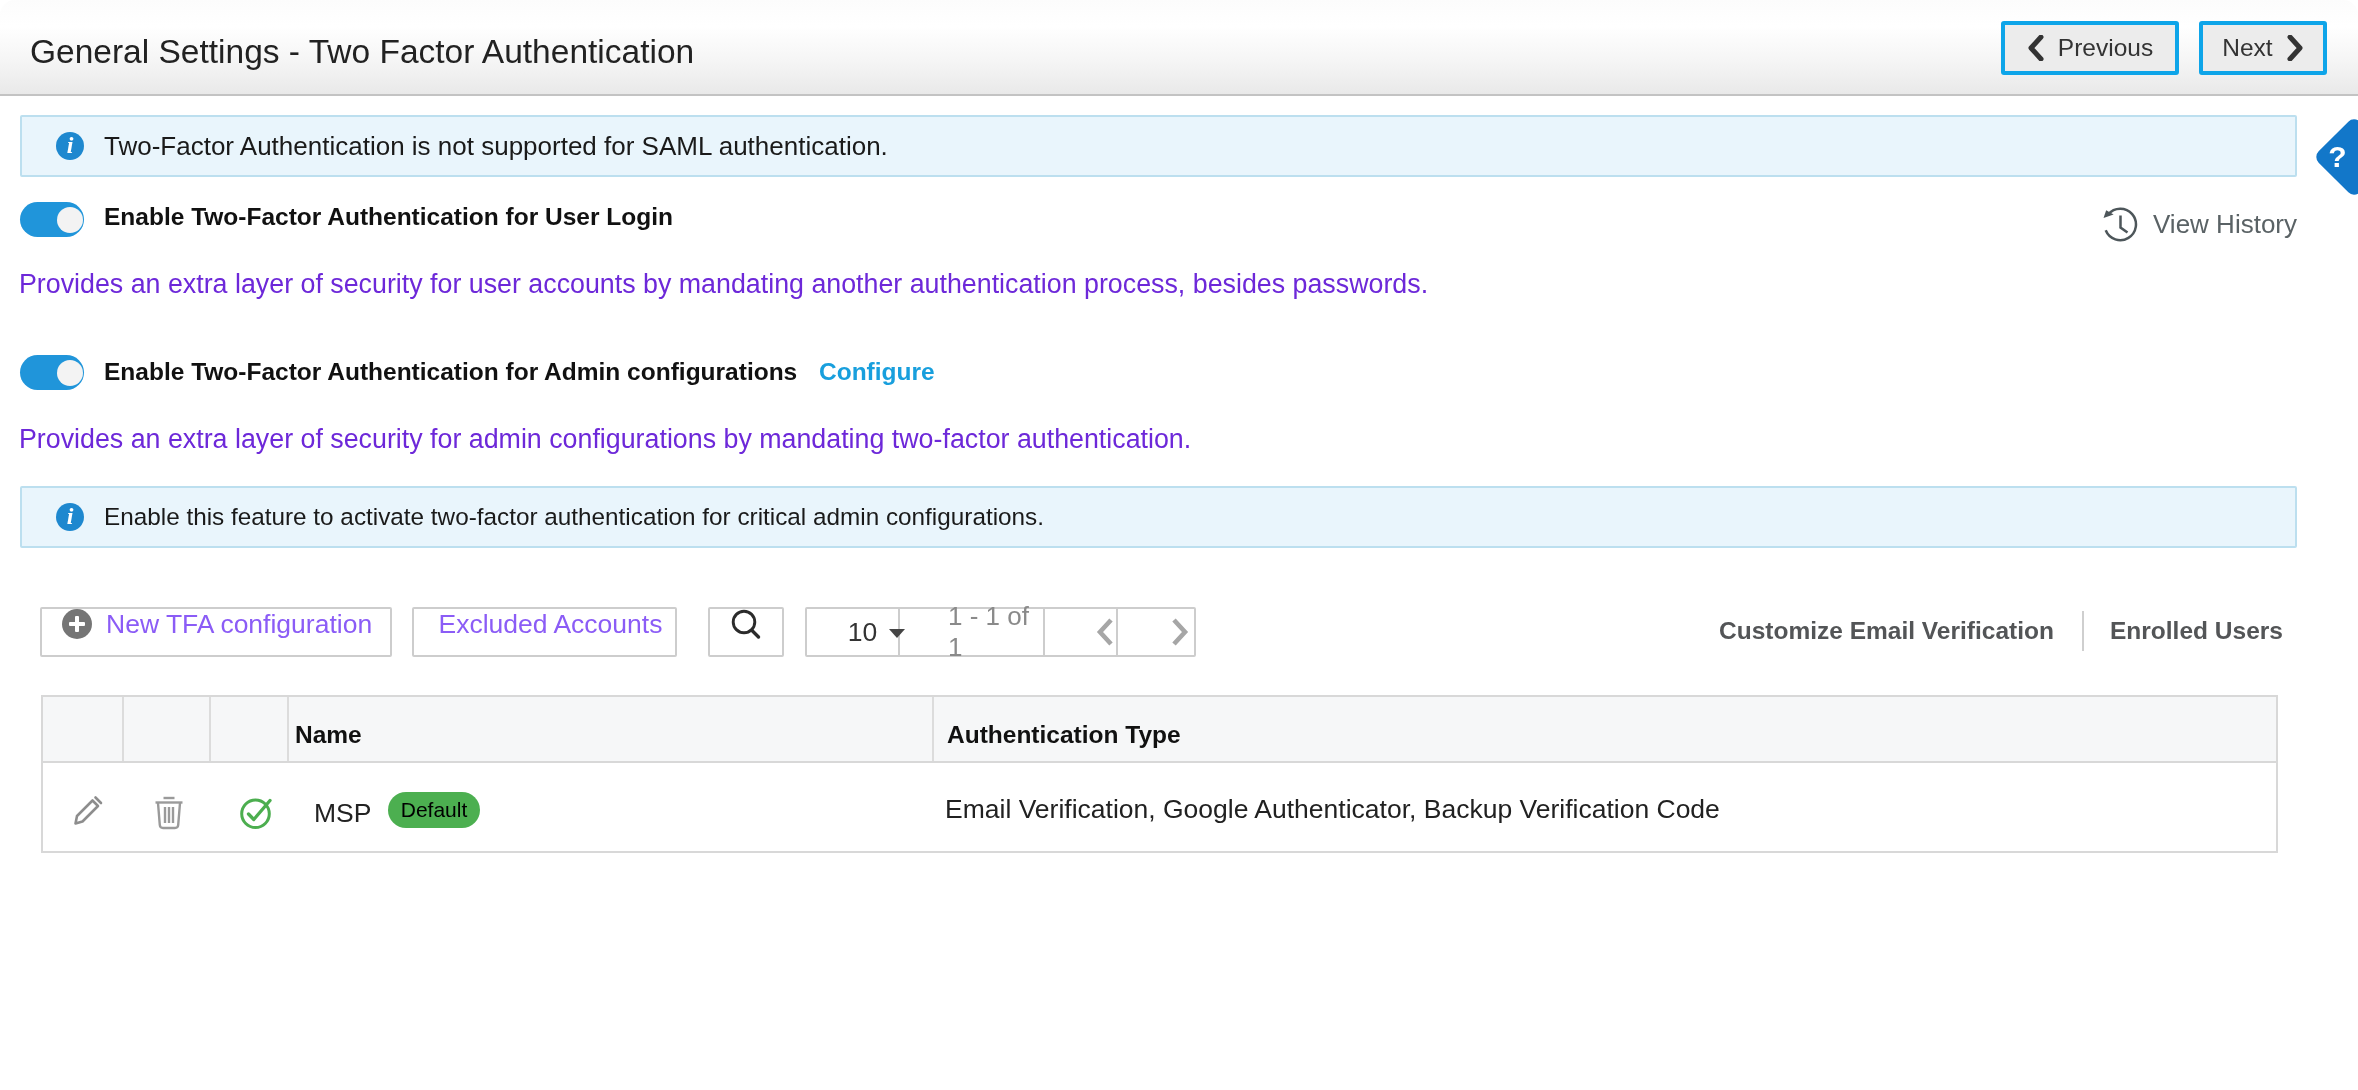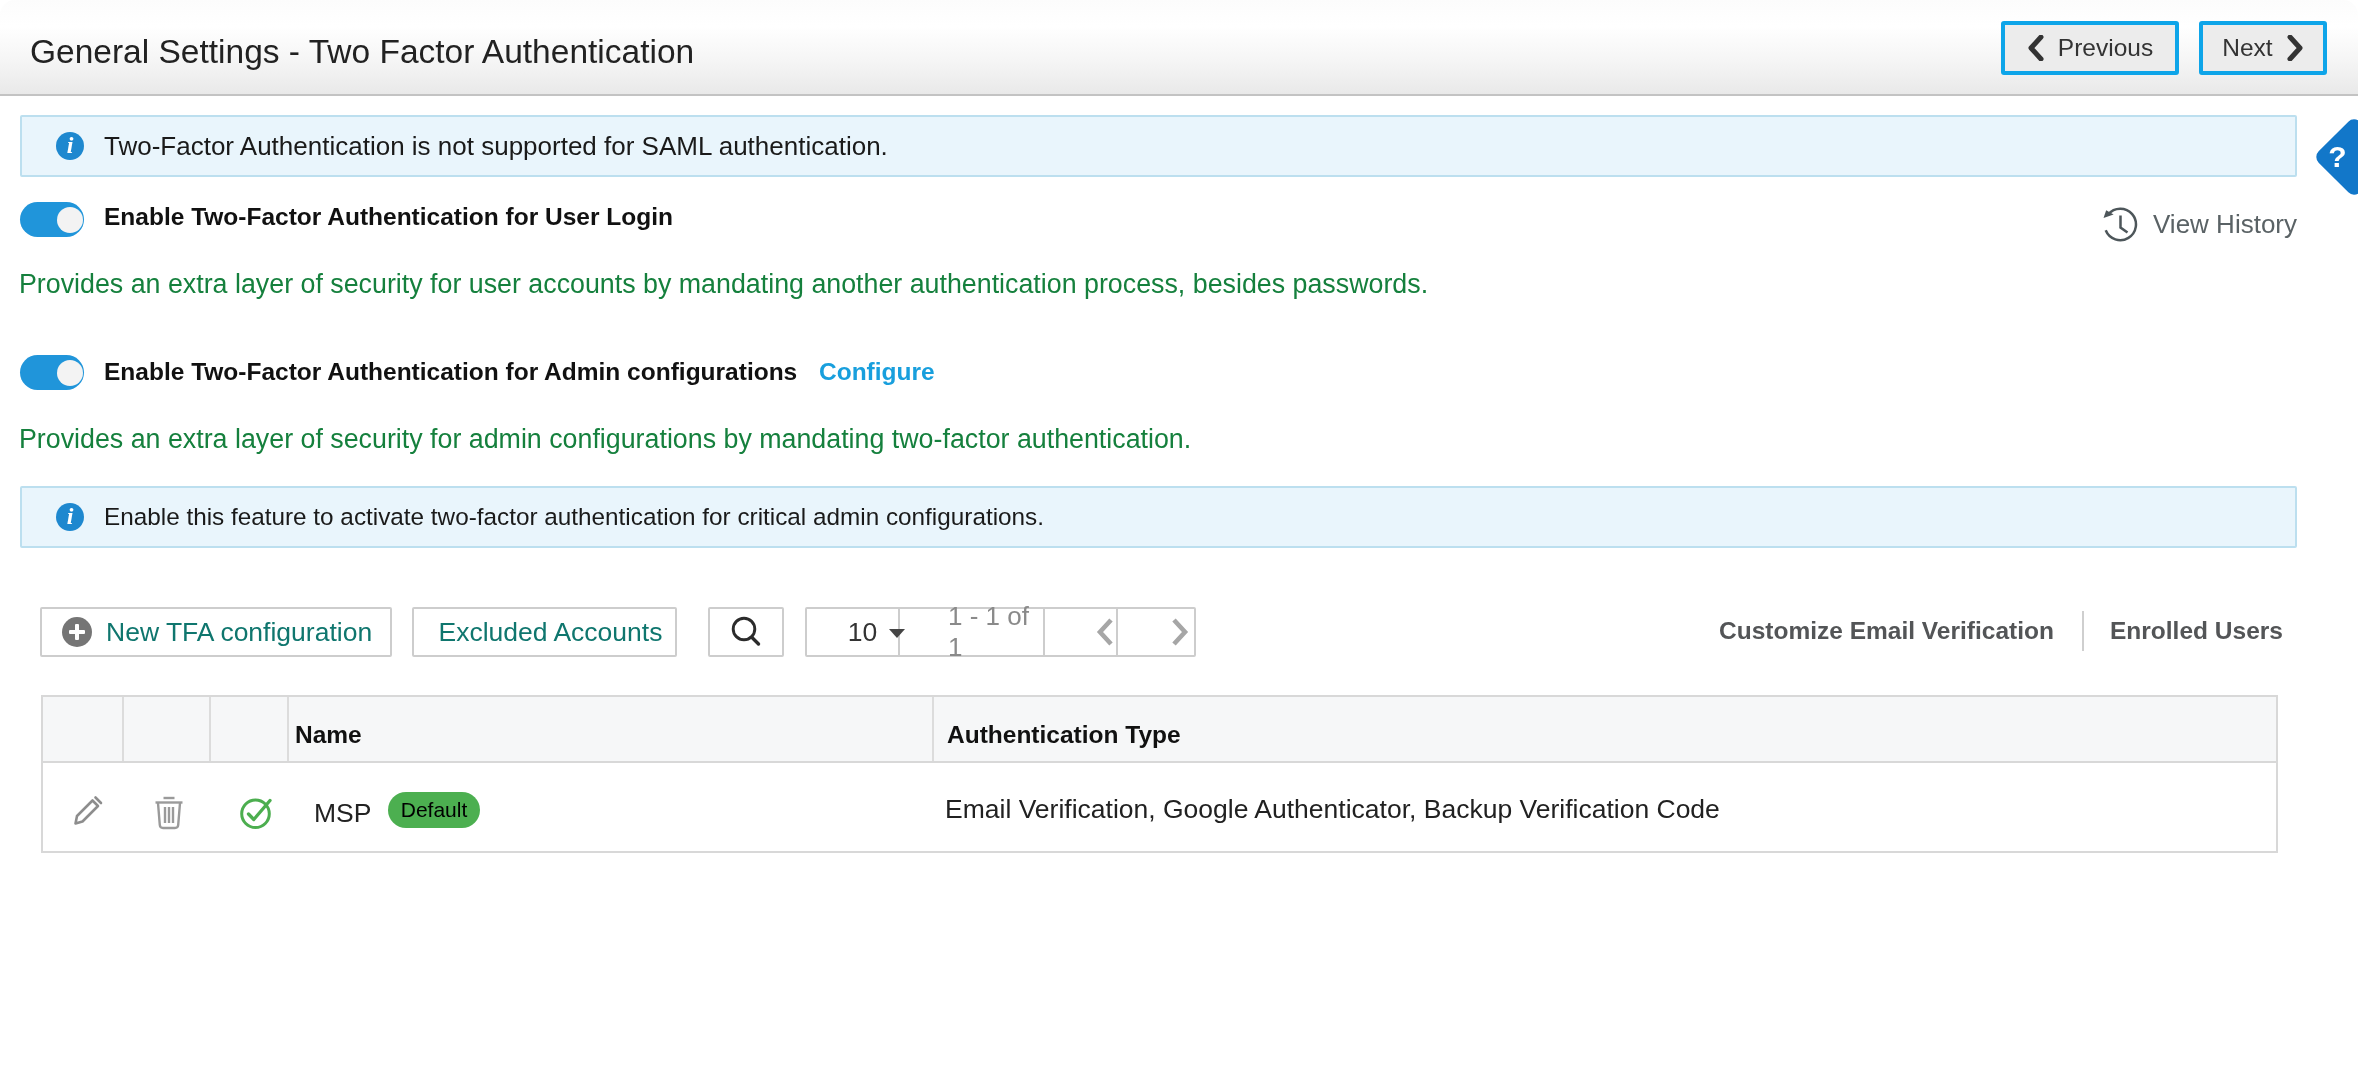--- a/index.html
+++ b/index.html
@@ -29,29 +29,29 @@
 #helptab { left:2312px; top:115px; width:84px; height:84px; overflow:visible; }
 
 .toggle { left:20px; width:64px; height:35px; border-radius:17.5px; background:#2095da; }
 .knob { position:absolute; left:37px; top:4.5px; width:26px; height:26px; border-radius:50%; background:#f3f3f3; }
 #tog1 { top:202px; }
 #tog2 { top:355px; }
 .boldlabel { left:104px; font-size:24.5px; font-weight:bold; color:#111; line-height:1; }
 #lab1 { top:205px; }
 #lab2 { top:360px; }
 #configure { left:819px; top:360px; font-size:24.5px; font-weight:bold; color:#189fdd; line-height:1; }
-.desc { left:19px; font-size:26.8px; color:#15803d; line-height:1; }
+.desc { left:19px; font-size:26.8px; color:#6d28d9; line-height:1; }
 #desc1 { top:271px; }
 #desc2 { top:426px; }
 
 #vh { left:2102px; top:206px; display:flex; align-items:center; }
 #vh span { margin-left:14px; font-size:26px; color:#5a6265; }
 
 .tbtn { top:607px; height:50px; background:#fff; border:2px solid #cdcdcd; border-radius:2px;
-  display:flex; align-items:center; color:#0f766e; font-size:26.5px; }
+  display:flex; align-items:flex-start; color:#8b5cf6; font-size:26.5px; }
 #tb1 { left:40px; width:352px; }
 #tb2 { left:412px; width:265px; justify-content:center;padding-left:12px; }
 #tbsearch { left:708px; width:76px; justify-content:center; }
 #plus { width:30px; height:30px; border-radius:50%; background:#757575; margin-left:20px; margin-right:14px; position:relative; }
 #plus:before { content:""; position:absolute; left:7px; top:13px; width:16px; height:4px; background:#fff; border-radius:1px;}
 #plus:after { content:""; position:absolute; left:13px; top:7px; width:4px; height:16px; background:#fff; border-radius:1px;}
 #pggroup { left:805px; top:607px; width:391px; height:50px; border:2px solid #cdcdcd; border-radius:2px; display:flex; }
 .pgcell { height:100%; display:flex; align-items:center; justify-content:center;padding-left:48px; }
 #pg10 { width:93px; border-right:2px solid #cdcdcd; font-size:26.5px; color:#333; }
 #pgof { width:145px; border-right:2px solid #cdcdcd; font-size:26px; color:#8a8a8a; }

